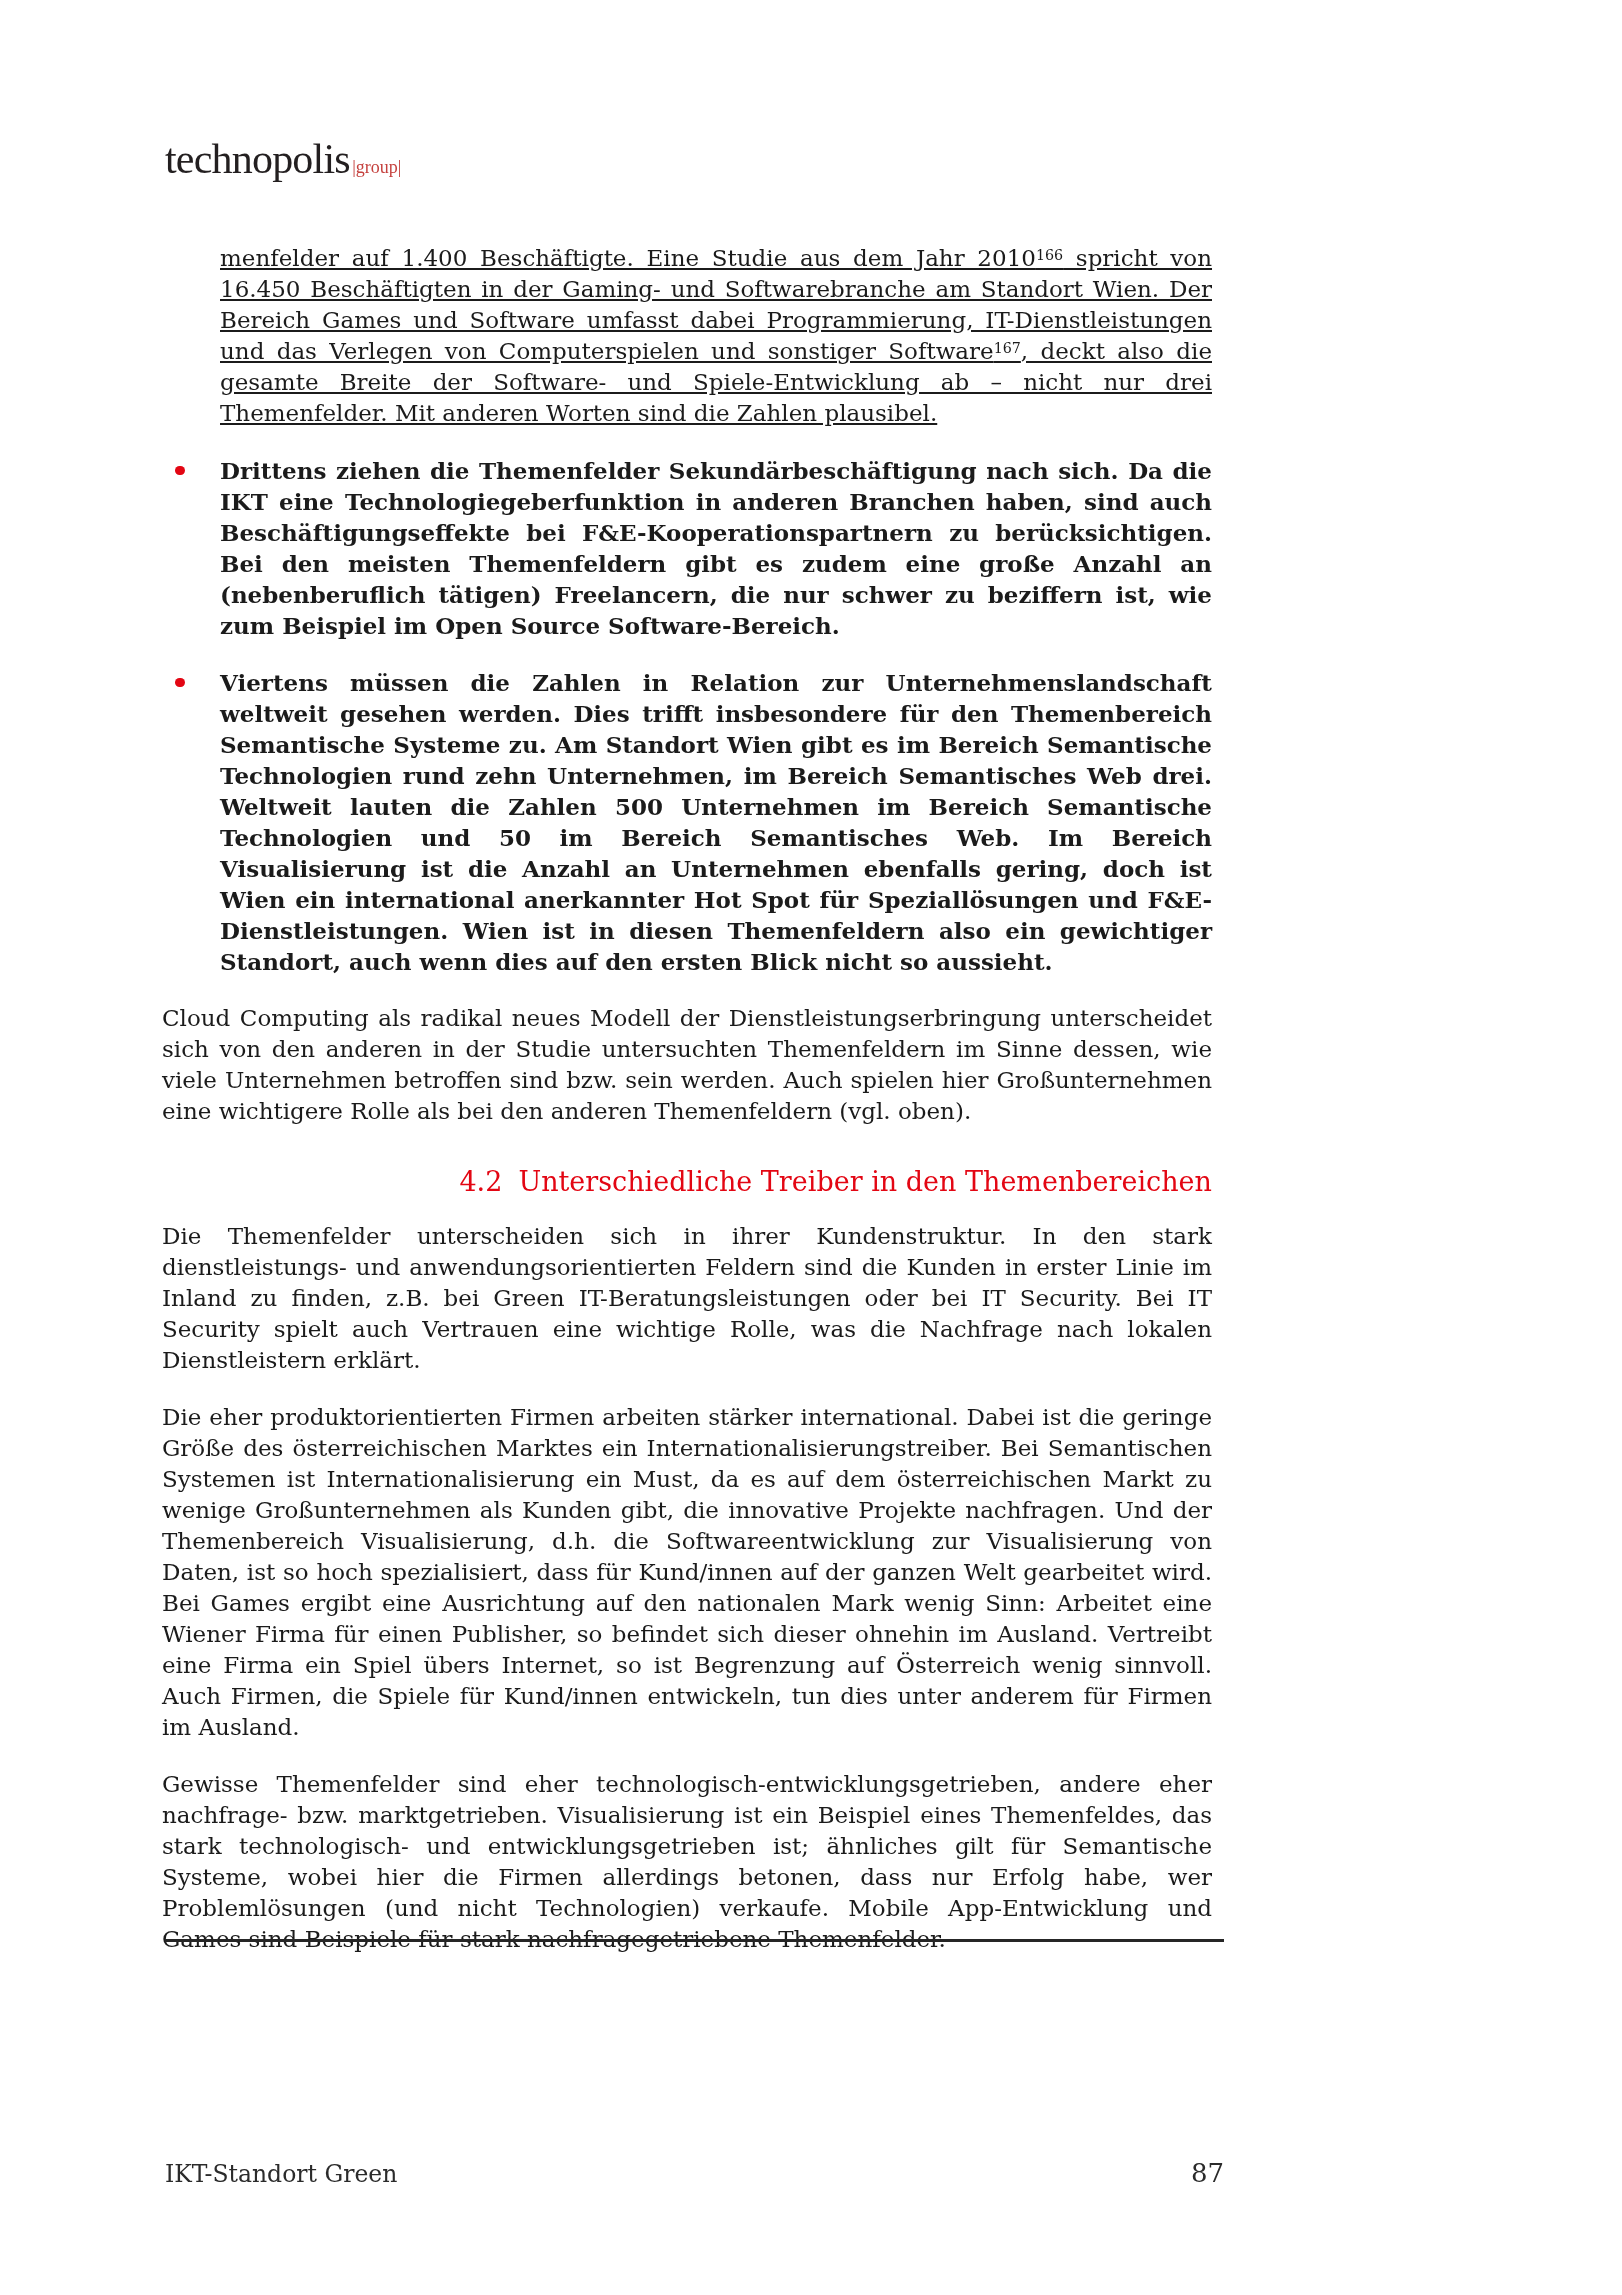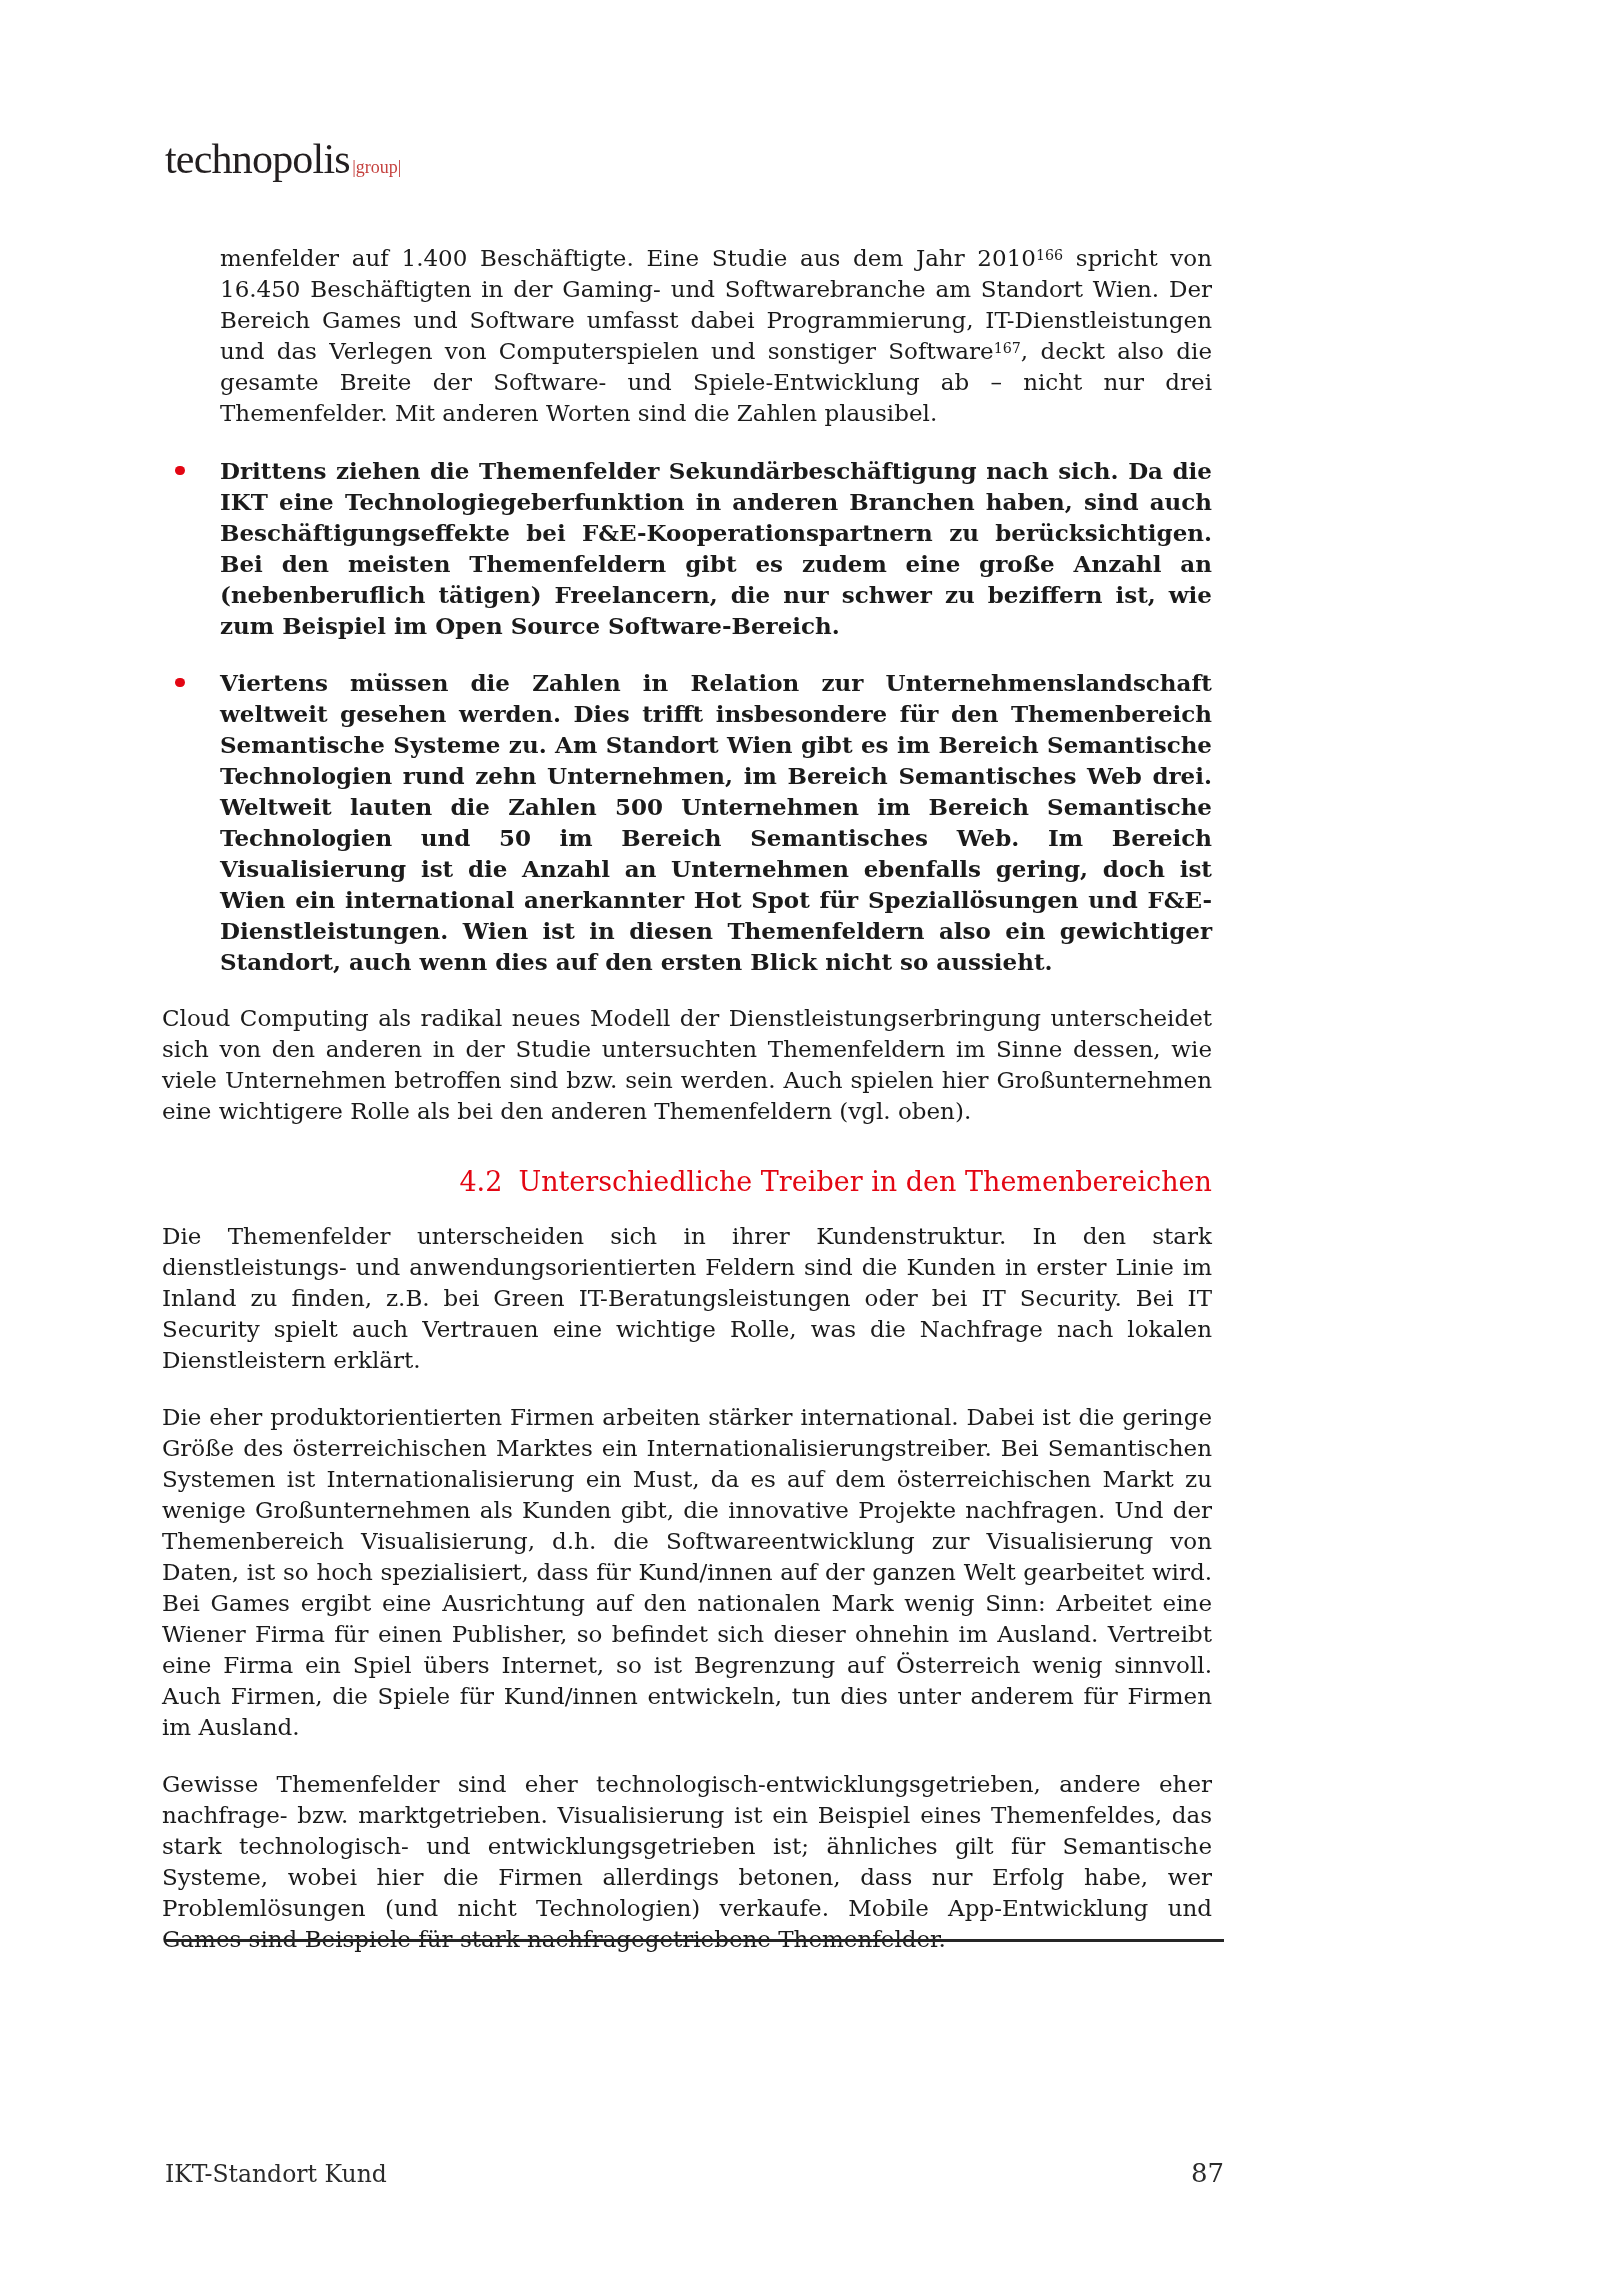--- a/index.html
+++ b/index.html
@@ -26,21 +26,21 @@
   }
 
   
   .content { position:absolute; left:162px; top:243px; width:1050px; }
   .para {
     margin:0 0 26px 0;
     font-size:23px; line-height:31px;
     text-align:justify;
     hyphens:auto; -webkit-hyphens:auto;
   }
-  .indented { margin-left:58px; }
+  .indented { margin-left:58px;text-decoration:underline; }
 
   .bullet-item { position:relative; padding-left:58px; margin:0 0 26px 0; }
   .bullet-item .dot {
     position:absolute; left:13px; top:10.5px;
     width:9.7px; height:9.7px; border-radius:50%;
     background:#e30613;
   }
   .bullet-text {
     margin:0; font-size:23px; line-height:31px;
     text-align:justify; hyphens:auto;font-weight:bold; -webkit-hyphens:auto;
@@ -113,18 +113,18 @@
 
     <p class="para" lang="de">Gewisse Themenfelder sind eher technologisch-entwicklungsgetrieben, andere eher nachfrage- bzw. marktgetrieben. Visualisierung ist ein Beispiel eines Themenfeldes, das stark technologisch- und entwicklungsgetrieben ist; ähnliches gilt für Semantische Systeme, wobei hier die Firmen allerdings betonen, dass nur Erfolg habe, wer Problemlösungen (und nicht Technologien) verkaufe. Mobile App-Entwicklung und Games sind Beispiele für stark nachfragegetriebene Themenfelder.</p>
 
   </main>
 
   <div class="footnotes">
     <hr class="fn-rule">
   </div>
 
   <footer class="page-footer">
-    <span>IKT-Standort Kund</span>
+    <span>IKT-Standort Green</span>
     <span class="pagenum">87</span>
   </footer>
 
 </div>
 
 
 </body></html>

